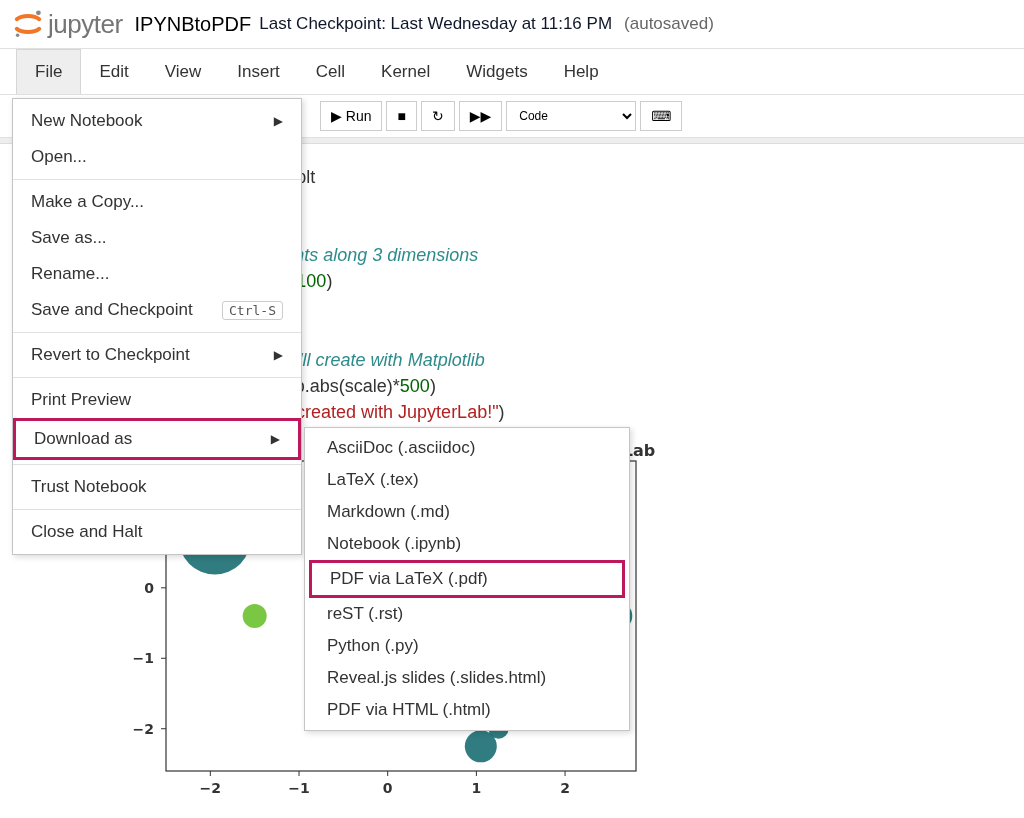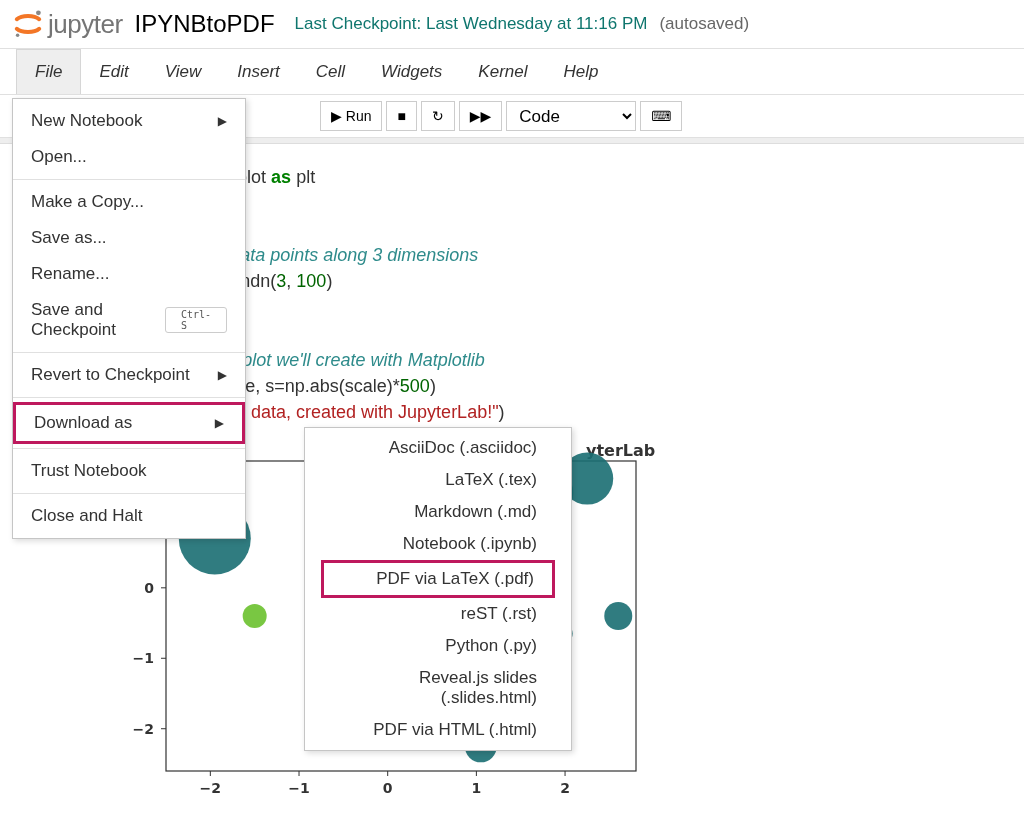--- a/index.html
+++ b/index.html
@@ -1,44 +1,44 @@
 <!DOCTYPE html>
 <html><head>
 <meta charset="utf-8">
 <style>
 * { margin: 0; padding: 0; box-sizing: border-box; font-family: "Helvetica Neue", Helvetica, Arial, sans-serif; }
 body { background: #fff; color: #333; font-size: 14px; }
 .header { display: flex; align-items: center; padding: 8px 12px; border-bottom: 1px solid #e0e0e0; }
 .logo-wrap { display: flex; align-items: center; }
 .logo-icon { width: 32px; height: 32px; margin-right: 4px; }
 .logo-text { font-size: 26px; color: #757575; font-weight: 400; letter-spacing: -0.5px; }
-.notebook-name { font-size: 24px; color: #000; margin-left: 12px; font-weight: 500; }
-.checkpoint { font-size: 17px; color: #0f766e; margin-left: 20px; }
+.notebook-name { font-size: 20px; color: #000; margin-left: 12px; font-weight: 500; }
+.checkpoint { font-size: 17px; color: #0f172a; margin-left: 8px; }
 .autosave { font-size: 17px; color: #676767; margin-left: 12px; }
-.menubar { display: flex; align-items: center; border-bottom: 1px solid #e0e0e0; padding: 0 16px; position: relative; background: #fff; font-style: italic; }
+.menubar { display: flex; align-items: center; border-bottom: 1px solid #e0e0e0; padding: 0 16px; position: relative; background: #fff; }
 .menuitem { padding: 12px 18px; font-size: 17px; color: #333; cursor: pointer; }
 .menuitem.active { background: #eeeeee; border: 1px solid #d6d6d6; border-bottom: none; }
 .toolbar { display: flex; align-items: center; padding: 6px 16px; border-bottom: 1px solid #e0e0e0; gap: 4px; }
 .tb-btn { border: 1px solid #ccc; background: #fff; padding: 5px 10px; font-size: 14px; display: flex; align-items: center; gap: 4px; min-height: 30px; }
-.tb-select { border: 1px solid #ccc; background: #fff; padding: 4px 8px; font-size: 17px; min-width: 130px; height: 30px; }
+.tb-select { border: 1px solid #ccc; background: #fff; padding: 4px 8px; font-size: 12px; min-width: 130px; height: 30px; }
 .notebook { padding: 12px 16px; position: relative; }
 .cell { display: flex; position: relative; }
 .cell-marker { width: 6px; background: #42a5f5; align-self: stretch; margin-right: 4px; }
 .code-area { font-family: "DejaVu Sans Mono", Menlo, Consolas, monospace; font-size: 18px; line-height: 1.45; white-space: pre; padding: 8px; flex: 1; }
 .kw-green { color: #008000; font-weight: bold; }
 .num { color: #006400; }
 .cmt { color: #2e8b8b; font-style: italic; }
 .str { color: #b22222; }
-.dropdown { position: absolute; top: 98px; left: 12px; width: 234px; background: #fff; border: 1px solid #c5c5c5; box-shadow: 2px 2px 6px rgba(0,0,0,.15); z-index: 20; padding: 4px 0; }
+.dropdown { position: absolute; top: 98px; left: 12px; width: 290px; background: #fff; border: 1px solid #c5c5c5; box-shadow: 2px 2px 6px rgba(0,0,0,.15); z-index: 20; padding: 4px 0; }
 .dd-item { padding: 8px 18px; font-size: 17px; color: #333; display: flex; align-items: center; justify-content: space-between; cursor: pointer; }
 .dd-sep { height: 1px; background: #e0e0e0; margin: 4px 0; }
 .dd-caret { font-size: 12px; color: #333; }
-.kbd { border: 1px solid #ccc; padding: 1px 15px; font-family: monospace; font-size: 10px; border-radius: 3px; color: #555; }
+.kbd { border: 1px solid #ccc; padding: 1px 6px; font-family: monospace; font-size: 13px; border-radius: 3px; color: #555; }
 .highlight-red { border: 3px solid #be185d; }
-.submenu { position: absolute; top: 427px; left: 304px; width: 268px; background: #fff; border: 1px solid #c5c5c5; box-shadow: 2px 2px 6px rgba(0,0,0,.15); z-index: 30; padding: 4px 16px; text-align: right; }
+.submenu { position: absolute; top: 427px; left: 304px; width: 326px; background: #fff; border: 1px solid #c5c5c5; box-shadow: 2px 2px 6px rgba(0,0,0,.15); z-index: 30; padding: 4px 4px; }
 .sm-item { padding: 6px 18px; font-size: 17px; color: #333; cursor: pointer; }
 .plot { margin-left: 80px; margin-top: 8px; font-weight: bold; }
 svg.plot-svg { display: block; }
 .axis-tick-text { font-family: "DejaVu Sans", sans-serif; font-size: 14px; fill: #333; }
 .plot-title { font-family: "DejaVu Sans", sans-serif; font-size: 16px; fill: #333; }
 </style>
 </head>
 <body>
 
 <div class="header">
@@ -55,22 +55,22 @@
   <span class="checkpoint">Last Checkpoint: Last Wednesday at 11:16 PM</span>
   <span class="autosave">(autosaved)</span>
 </div>
 
 <div class="menubar">
   <div class="menuitem active">File</div>
   <div class="menuitem">Edit</div>
   <div class="menuitem">View</div>
   <div class="menuitem">Insert</div>
   <div class="menuitem">Cell</div>
+  <div class="menuitem">Kernel</div>
   <div class="menuitem">Widgets</div>
-  <div class="menuitem">Kernel</div>
   <div class="menuitem">Help</div>
 </div>
 
 <div class="toolbar">
   <div style="width:300px"></div>
   <button class="tb-btn">
     <span>▶</span>
     <span>Run</span>
   </button>
   <button class="tb-btn">
@@ -113,20 +113,23 @@
   <div class="dd-item">
       <span>Save and Checkpoint</span>
       <span class="kbd">Ctrl-S</span>
     </div>
   <div class="dd-sep"></div>
   <div class="dd-item">
       <span>Revert to Checkpoint</span>
       <span class="dd-caret">▶</span>
     </div>
   <div class="dd-sep"></div>
+  <div class="dd-item">
+      <span>Print Preview</span>
+    </div>
   <div class="dd-item highlight-red">
       <span>Download as</span>
       <span class="dd-caret">▶</span>
     </div>
   <div class="dd-sep"></div>
   <div class="dd-item">
       <span>Trust Notebook</span>
     </div>
   <div class="dd-sep"></div>
   <div class="dd-item">

